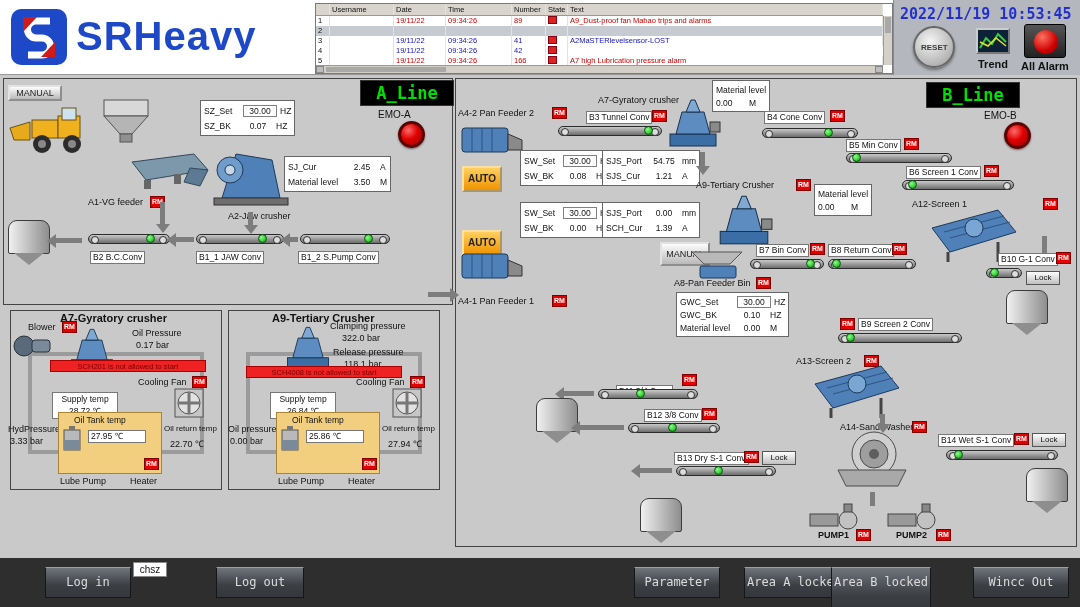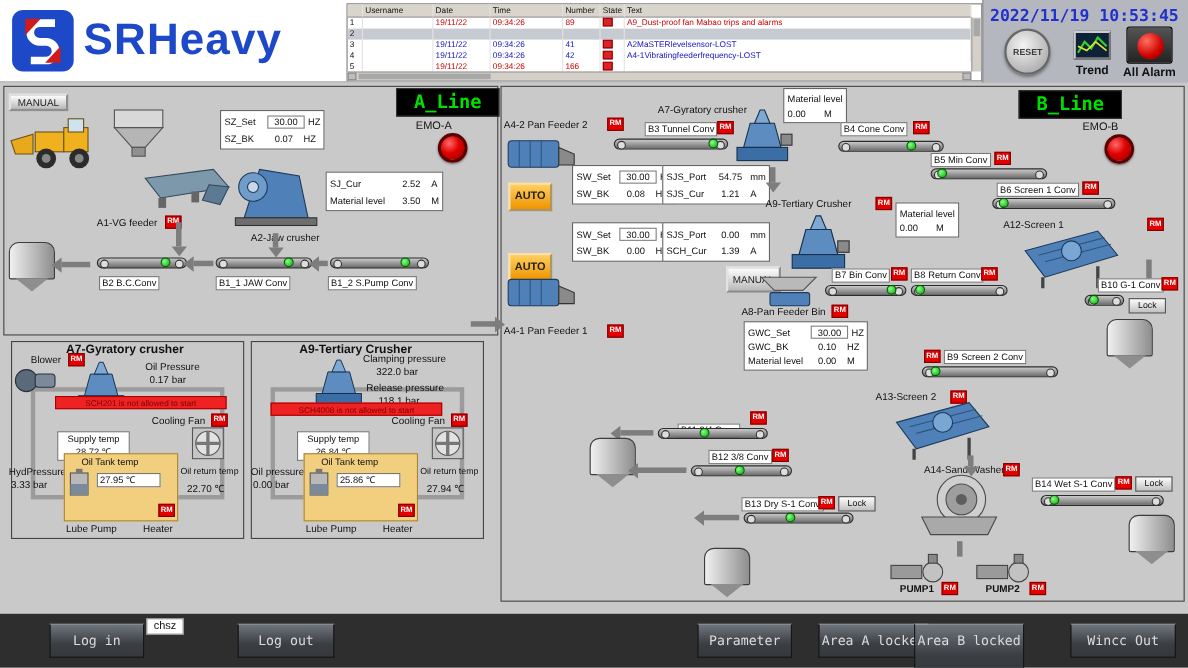--- a/index.html
+++ b/index.html
@@ -93,29 +93,29 @@
     <span class="c5"><i class="stic"></i></span>
     <span class="c6 blue">A2MaSTERlevelsensor-LOST</span>
   </div>
   <div class="trow" style="top:42px">
     <span class="c0">4</span>
       <span class="c1"></span>
     <span class="c2 blue">19/11/22</span>
     <span class="c3 blue">09:34:26</span>
     <span class="c4 blue">42</span>
     <span class="c5"><i class="stic"></i></span>
-    <span class="c6 blue">A4-1Vibratingfeederfrequency-LOST</span>
   </div>
   <div class="trow" style="top:52px">
     <span class="c0">5</span>
       <span class="c1"></span>
     <span class="c2 red">19/11/22</span>
     <span class="c3 red">09:34:26</span>
     <span class="c4 red">166</span>
     <span class="c5"><i class="stic"></i></span>
+    <span class="c6 red">A7  high Lubrication pressure alarm</span>
   </div>
   <div class="abs" style="left:567px;top:12px;width:9px;height:49px;background:#d4d0c8;border-left:1px solid #999">
       <div style="margin:1px;height:16px;background:#a8a8a8"></div>
     </div>
   <div class="abs" style="left:0;top:61px;width:567px;height:8px;background:#d4d0c8;border-top:1px solid #999">
     <span class="abs" style="left:0;top:0;width:8px;height:7px;background:#bdbdbd;border:1px solid #888"></span>
     <span class="abs" style="left:10px;top:1px;width:120px;height:5px;background:#a8a8a8"></span>
     <span class="abs" style="right:0;top:0;width:8px;height:7px;background:#bdbdbd;border:1px solid #888"></span>
   </div>
 </div>
@@ -182,24 +182,24 @@
 <div class="abs rm" style="left:150px;top:196px">RM</div>
 
 <svg class="abs" style="left:206px;top:148px" width="90" height="60" viewBox="0 0 90 60">
   <polygon points="16,50 74,50 66,12 30,6" fill="#4f80b8" stroke="#1c3a5c"></polygon>
   <circle cx="24" cy="22" r="13" fill="#6f9cc8" stroke="#1c3a5c"></circle>
   <circle cx="24" cy="22" r="5" fill="#c8d8e8" stroke="#1c3a5c"></circle>
   <rect x="8" y="50" width="74" height="7" fill="#6e6e6e" stroke="#333"></rect>
 </svg>
 <div class="abs eq" style="left:228px;top:211px">A2-Jaw crusher</div>
 
-<div class="abs vgrp" style="left:296px;top:156px">
+<div class="abs vgrp" style="left:284px;top:156px">
   <div class="vrow">
       <span class="vlab" style="width:56px">SJ_Cur</span>
-      <span class="vplain">2.52</span>
+      <span class="vplain">2.45</span>
       <span>A</span>
     </div>
   <div class="vrow">
       <span class="vlab" style="width:56px">Material level</span>
       <span class="vplain">3.50</span>
       <span>M</span>
     </div>
 </div>
 
 <div class="abs silo" style="left:8px;top:220px"></div>

